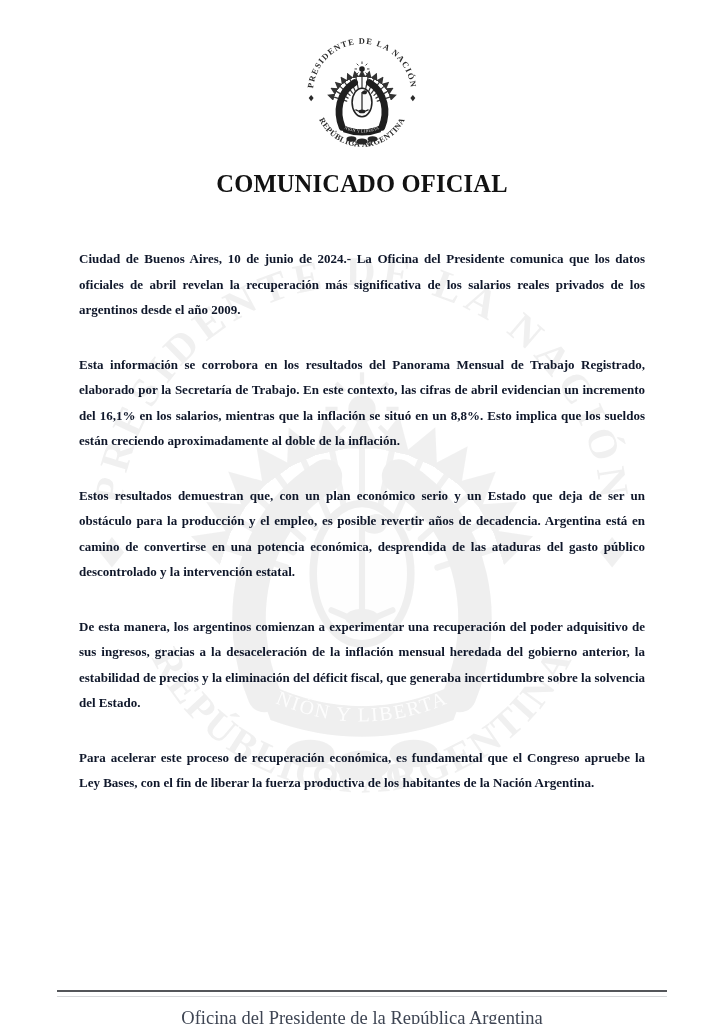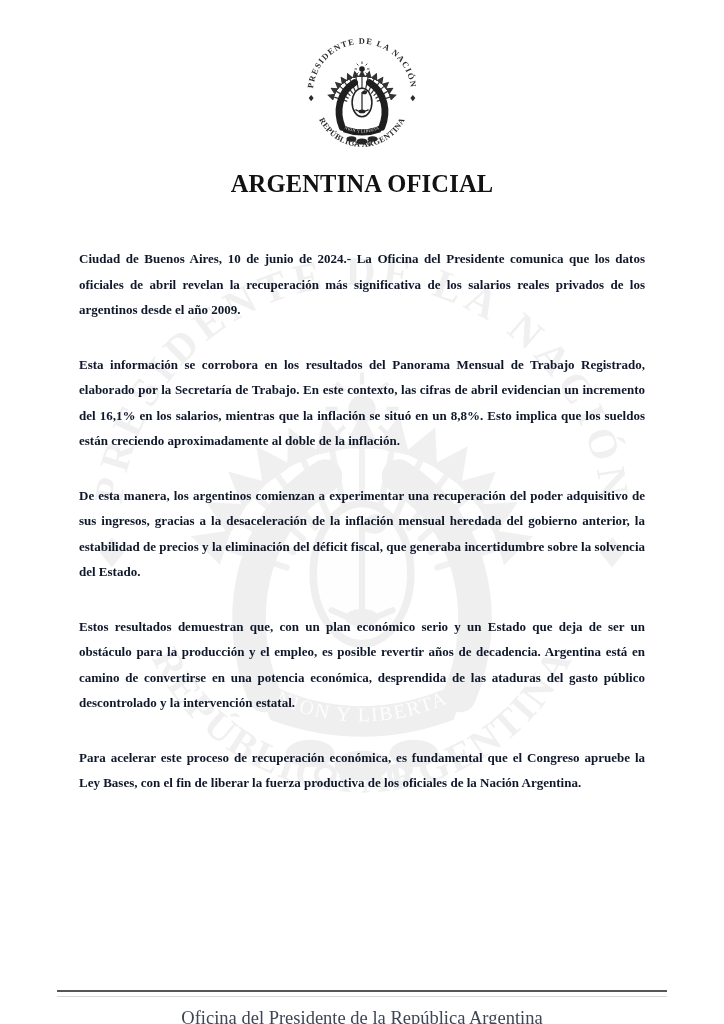--- a/index.html
+++ b/index.html
@@ -162,29 +162,29 @@
     </svg>
   </div>
 
   <div class="content-layer">
     <header>
       <div class="seal-header">
         <svg class="seal-svg" viewBox="0 0 200 200">
           <use href="#seal-sym"></use>
         </svg>
       </div>
-      <h1 class="doc-title">ARGENTINA OFICIAL</h1>
+      <h1 class="doc-title">COMUNICADO OFICIAL</h1>
     </header>
 
     <main class="doc-body">
       <p>Ciudad de Buenos Aires, 10 de junio de 2024.- La Oficina del Presidente comunica que los datos oficiales de abril revelan la recuperación más significativa de los salarios reales privados de los argentinos desde el año 2009.</p>
       <p>Esta información se corrobora en los resultados del Panorama Mensual de Trabajo Registrado, elaborado por la Secretaría de Trabajo. En este contexto, las cifras de abril evidencian un incremento del 16,1% en los salarios, mientras que la inflación se situó en un 8,8%. Esto implica que los sueldos están creciendo aproximadamente al doble de la inflación.</p>
+      <p>Estos resultados demuestran que, con un plan económico serio y un Estado que deja de ser un obstáculo para la producción y el empleo, es posible revertir años de decadencia. Argentina está en camino de convertirse en una potencia económica, desprendida de las ataduras del gasto público descontrolado y la intervención estatal.</p>
       <p>De esta manera, los argentinos comienzan a experimentar una recuperación del poder adquisitivo de sus ingresos, gracias a la desaceleración de la inflación mensual heredada del gobierno anterior, la estabilidad de precios y la eliminación del déficit fiscal, que generaba incertidumbre sobre la solvencia del Estado.</p>
-      <p>Estos resultados demuestran que, con un plan económico serio y un Estado que deja de ser un obstáculo para la producción y el empleo, es posible revertir años de decadencia. Argentina está en camino de convertirse en una potencia económica, desprendida de las ataduras del gasto público descontrolado y la intervención estatal.</p>
-      <p>Para acelerar este proceso de recuperación económica, es fundamental que el Congreso apruebe la Ley Bases, con el fin de liberar la fuerza productiva de los oficiales de la Nación Argentina.</p>
+      <p>Para acelerar este proceso de recuperación económica, es fundamental que el Congreso apruebe la Ley Bases, con el fin de liberar la fuerza productiva de los habitantes de la Nación Argentina.</p>
     </main>
   </div>
 
   <footer class="page-footer">
     <div class="rule-dark"></div>
     <div class="rule-light"></div>
     <div class="footer-text">Oficina del Presidente de la República Argentina</div>
   </footer>
 
 </div>

